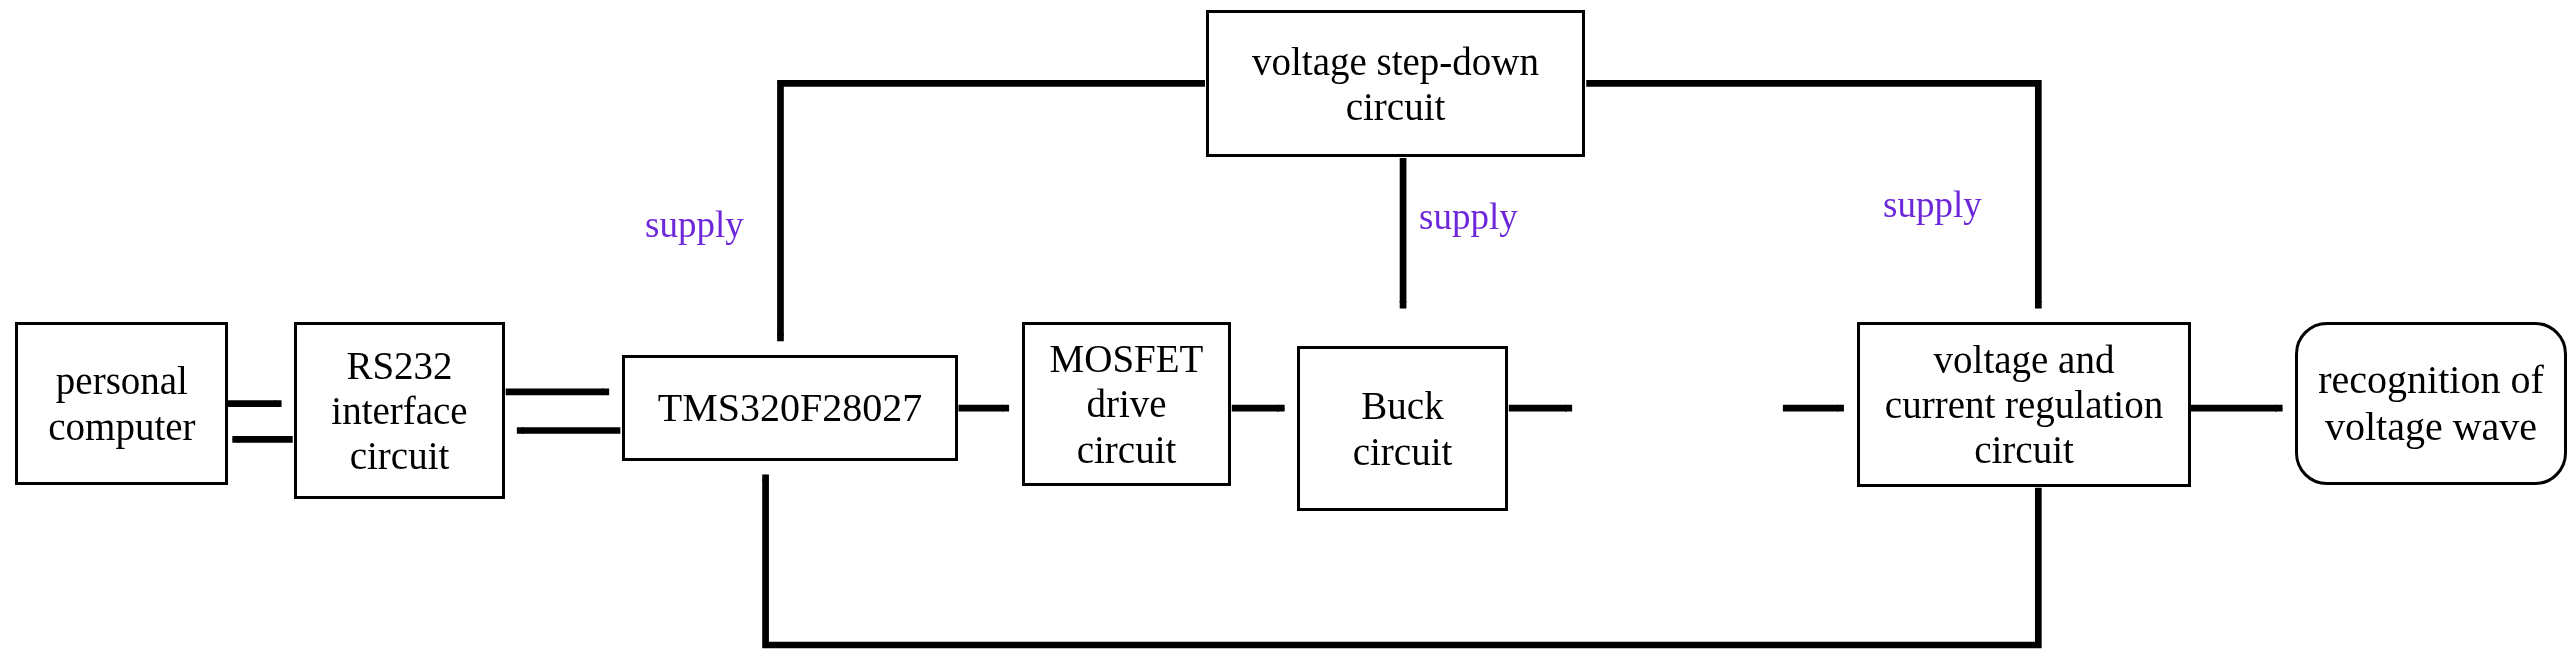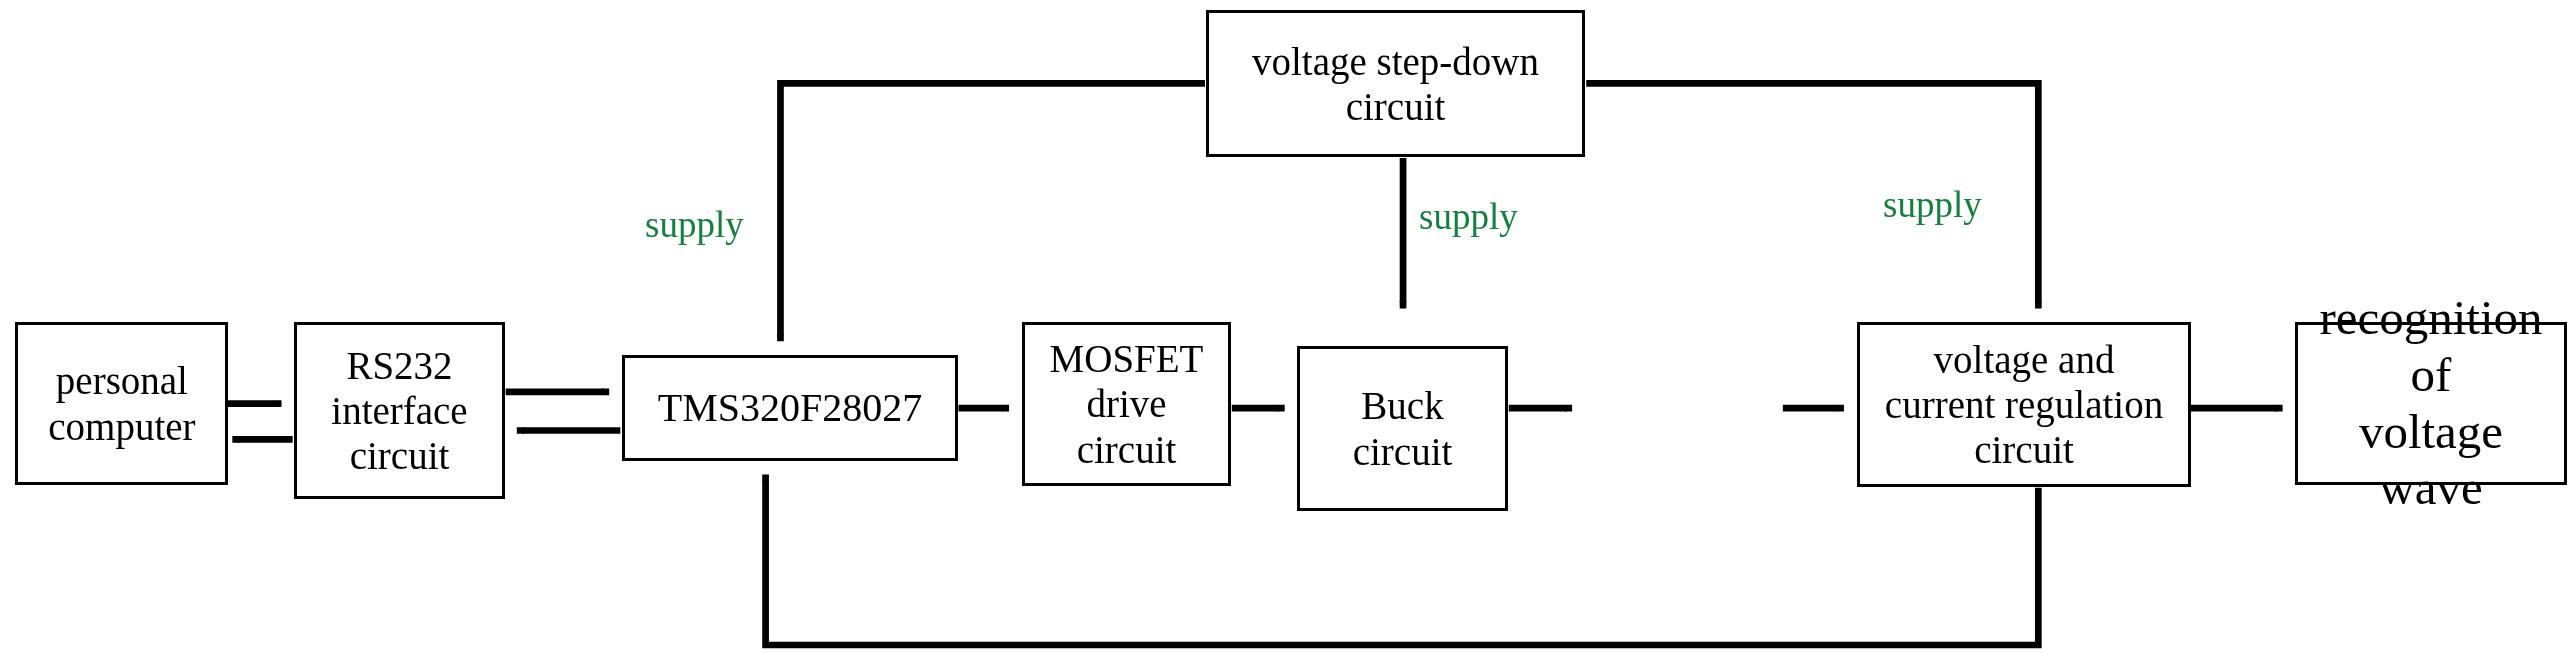--- a/index.html
+++ b/index.html
@@ -29,21 +29,21 @@
     z-index: 3;
   }
   .block .label {
     display: block;
     width: 100%;
     padding: 0 4.5px;
     white-space: pre-line;
   }
   .edge-label {
     position: absolute;
-    color: #15803d;
+    color: #6d28d9;
     white-space: nowrap;
     z-index: 4;
   }
   svg.wires {
     position: absolute;
     left: 0;
     top: 0;
     width: 2576px;
     height: 654px;
     z-index: 1;
@@ -116,21 +116,21 @@
 circuit</span>
   </div>
 
 
   <div class="block" style="left:1857px; top:322px; width:334px; height:165px; font-size:39px;">
     <span class="label">voltage and
 current regulation
 circuit</span>
   </div>
 
-  <div class="block" style="left:2295px; top:322px; width:272px; height:163px; font-size:49px;">
+  <div class="block" style="left:2295px; top:322px; width:272px; height:163px; font-size:40px;border-radius:32px;">
     <span class="label">recognition of
 voltage wave</span>
   </div>
 
   <div class="block" style="left:1206px; top:10.4px; width:379px; height:147px; font-size:39px;font-family:Liberation Serif, serif;">
     <span class="label">voltage step-down
 circuit</span>
   </div>
 
   <div class="edge-label" style="left:645px; top:203px; font-size:37px;">supply</div>

